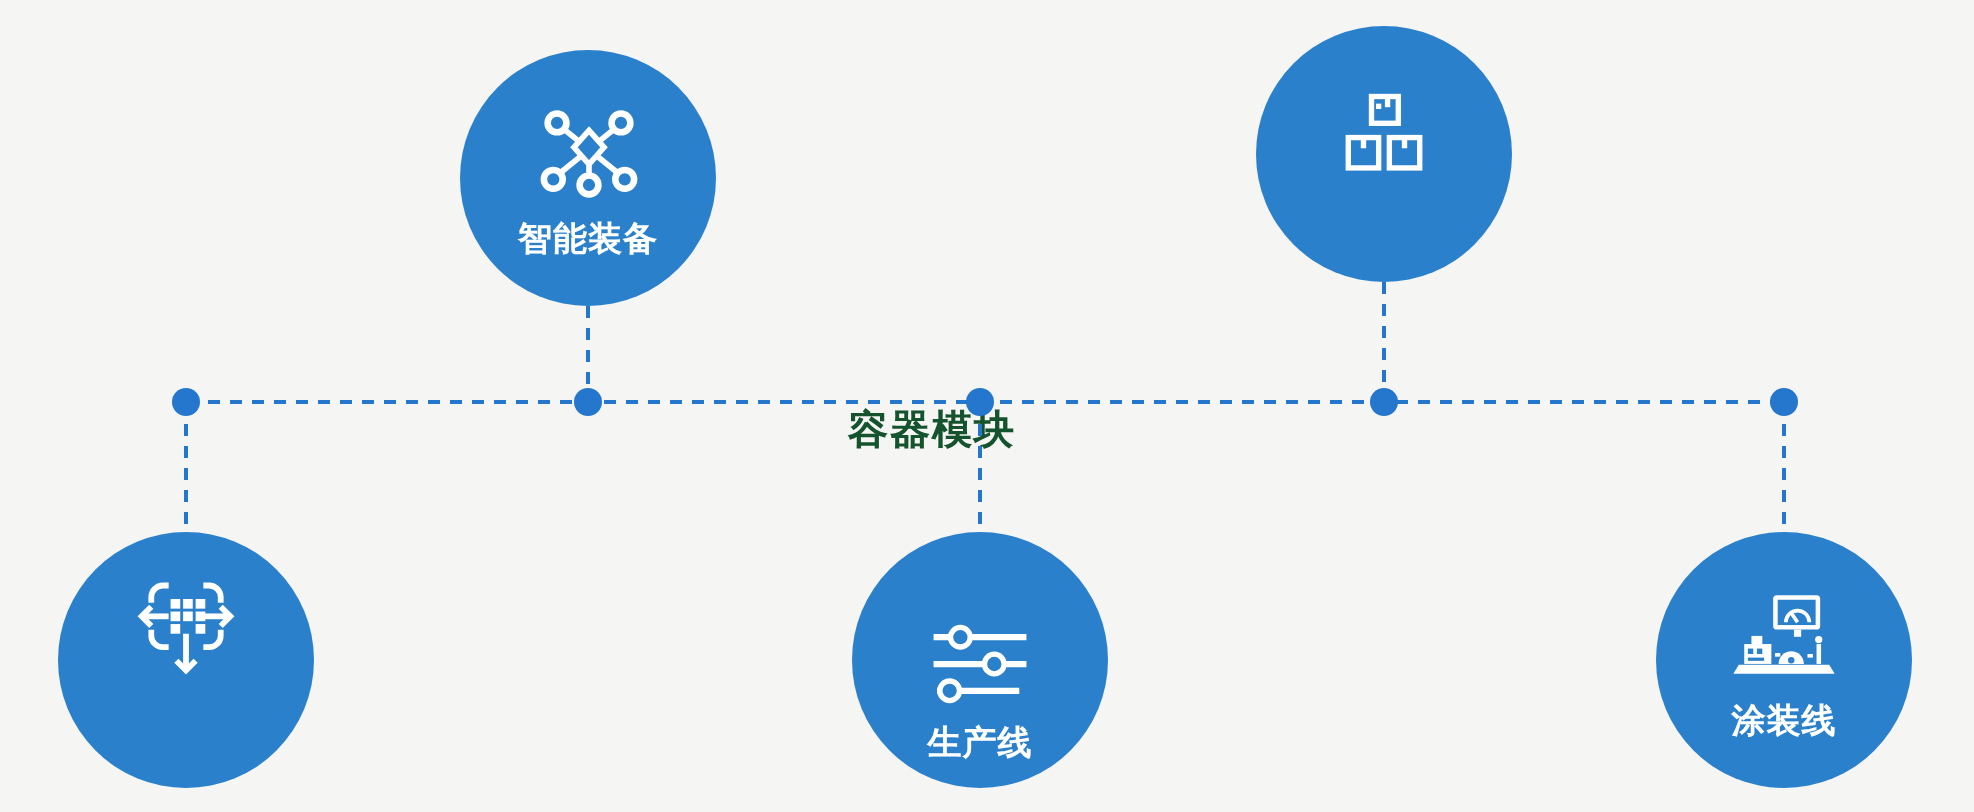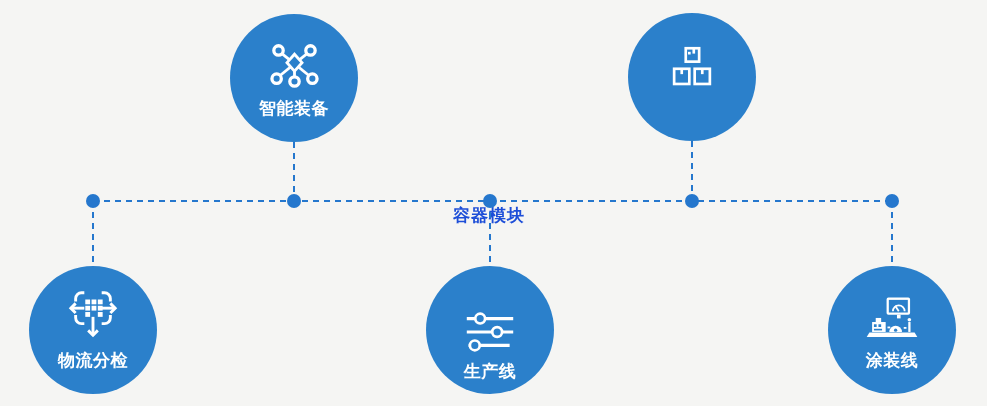--- a/index.html
+++ b/index.html
@@ -8,27 +8,27 @@
     height: 406px;
     position: relative;
     overflow: hidden;
     background: #f5f5f3;
     font-family: "Liberation Sans", "DejaVu Sans", sans-serif;
   }
 
   
   .watermark {
     position: absolute;
-    left: 489px;
+    left: 466px;
     top: 215px;
     transform: translate(-50%, -50%);
-    font-size: 17px;
+    font-size: 20px;
     font-weight: 600;
     letter-spacing: 1px;
-    color: #1d4ed8;
+    color: #14532d;
     z-index: 1;
     white-space: nowrap;
     user-select: none;
   }
 
   
   .h-line {
     position: absolute;
     left: 93px;
     top: 200px;
@@ -69,21 +69,21 @@
     position: absolute;
     width: 128px;
     height: 128px;
     border-radius: 50%;
     background: #2b80cb;
     display: flex;
     flex-direction: column;
     align-items: center;
     z-index: 4;
   }
-  .pos-top-left      { left: 230px; top: 14px; }
+  .pos-top-left      { left: 230px; top: 25px; }
   .pos-top-right     { left: 628px; top: 13px; }
   .pos-bottom-left   { left: 29px;  top: 266px; }
   .pos-bottom-center { left: 426px; top: 266px; justify-content: center; }
   .pos-bottom-right  { left: 828px; top: 266px; }
 
   .node .iconbox {
     height: 58px;
     margin-top: 17px;
     display: flex;
     align-items: flex-end;
@@ -175,21 +175,20 @@
         <rect x="26.5" y="15" width="5" height="5"></rect>
         <rect x="33" y="15" width="5" height="5"></rect>
         <rect x="20" y="21.5" width="5" height="5"></rect>
         <rect x="26.5" y="21.5" width="5" height="5"></rect>
         <rect x="33" y="21.5" width="5" height="5"></rect>
         <rect x="20" y="28" width="5" height="5"></rect>
         <rect x="33" y="28" width="5" height="5"></rect>
       </g>
     </svg>
   </span>
-  <span class="label">物流分检</span>
 </div>
 
 <div class="node pos-bottom-center">
   <span class="iconbox">
     <svg width="50" height="40" viewBox="0 0 56 44">
       <g stroke="#ffffff" stroke-width="3.5">
         <line x1="2" y1="7" x2="54" y2="7"></line>
         <line x1="2" y1="22" x2="54" y2="22"></line>
         <line x1="4" y1="37" x2="50" y2="37"></line>
       </g>

